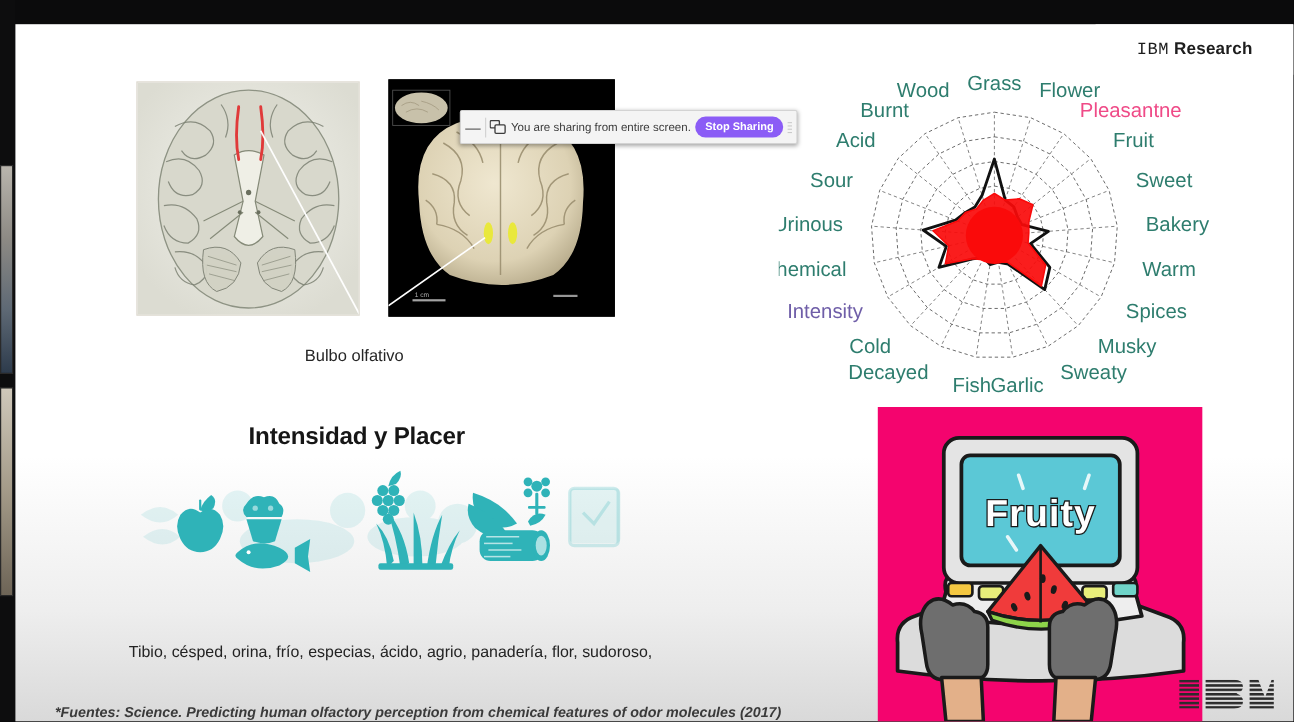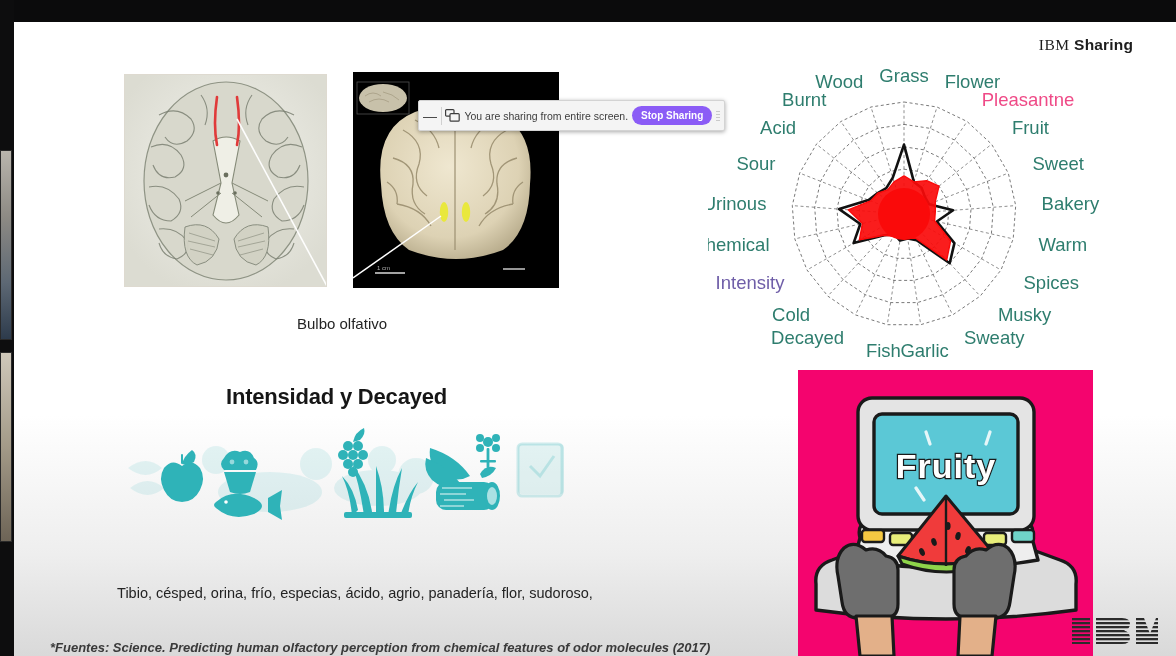--- a/index.html
+++ b/index.html
@@ -19,21 +19,21 @@
   
   .slide { position:absolute; left:14px; top:22px; width:1162px; height:634px;
     background:linear-gradient(180deg,#ffffff 0%,#ffffff 62%,#eeeeee 84%,#d9d9d9 100%);
     overflow:hidden; }
 
   
   .ibm-tab { position:absolute; right:0; top:0; width:180px; height:46px;
     background:#fff; display:flex; align-items:center; justify-content:center; z-index:30; }
   .ibm-tab-text { font-size:15.5px; color:#1d1d1d; letter-spacing:.2px; white-space:nowrap; }
   .ibm-tab-text b { font-weight:700; }
-  .ibm-tab-text .thin { font-family:Liberation Serif, serif; font-weight:400; letter-spacing:.5px; }
+  .ibm-tab-text .thin { font-family:Liberation Mono, monospace; font-weight:400; letter-spacing:.5px; }
 
   
   .brain-draw { position:absolute; left:110px; top:52px; width:203px; height:213px;
     background:#eeeeea; border:1px solid #dedad0; overflow:hidden; }
 
   
   .brain-photo { position:absolute; left:339px; top:50px; width:206px; height:216px;
     background:#000; overflow:hidden; }
 
   
@@ -46,21 +46,21 @@
   .sb-div { width:1px; height:18px; background:#d0d0d0; }
   .sb-ico { width:22px; display:flex; align-items:center; justify-content:center; }
   .sb-text { font-size:10.5px; color:#3c3c3c; flex:1; white-space:nowrap; }
   .sb-btn { background:#8b5cf6; color:#fff; font-size:10px; font-weight:700;
     padding:4px 9px; border-radius:11px; white-space:nowrap; }
   .sb-grip { width:8px; height:20px; display:flex; flex-direction:column;
     justify-content:center; gap:2px; opacity:.45; }
   .sb-grip i { display:block; height:1px; background:#999; }
 
   
-  .cap-bulbo { position:absolute; left:263px; top:293px; font-size:15px; color:#252525;margin-left:20px; }
+  .cap-bulbo { position:absolute; left:263px; top:293px; font-size:15px; color:#252525; }
   .h-intens { position:absolute; left:212px; top:362px; font-size:22px; font-weight:700;
     color:#161616; letter-spacing:-.2px; }
 
   
   .iconband { position:absolute; left:106px; top:398px; width:460px; height:110px; }
 
   
   .descr { position:absolute; left:36px; top:514px; width:610px; text-align:center;
     font-size:14.5px; line-height:1.45; color:#232323;margin-top:47px; }
 
@@ -86,21 +86,21 @@
   <div class="filmstrip">
     <div class="thumb thumb-a"></div>
     <div class="thumb thumb-b"></div>
   </div>
 
   <div class="slide">
 
     <div class="ibm-tab">
       <div class="ibm-tab-text">
         <span class="thin">IBM</span>
-        <b>Sharing</b>
+        <b>Research</b>
       </div>
     </div>
 
     <div class="brain-draw">
       <svg width="203" height="213" viewBox="0 0 203 213">
         <defs>
           <radialGradient id="bg1" cx="50%" cy="45%" r="60%">
             <stop offset="0%" stop-color="#f2f2ec"></stop>
               <stop offset="100%" stop-color="#dcdcd2"></stop>
           </radialGradient>
@@ -219,21 +219,21 @@
       <div class="sb-grip">
         <i></i>
           <i></i>
           <i></i>
           <i></i>
       </div>
     </div>
 
     <div class="cap-bulbo">Bulbo olfativo</div>
 
-    <div class="h-intens">Intensidad y Decayed</div>
+    <div class="h-intens">Intensidad y Placer</div>
 
     <div class="iconband">
       <svg width="460" height="110" viewBox="0 0 460 110">
         <g fill="#2fb3b8" opacity=".12">
           <path d="M8 48 Q26 34 42 48 Q26 62 8 48 Z"></path>
           <path d="M10 68 Q28 54 44 68 Q28 82 10 68 Z"></path>
           <ellipse cx="150" cy="72" rx="52" ry="20"></ellipse>
           <circle cx="196" cy="44" r="16"></circle>
           <ellipse cx="258" cy="68" rx="44" ry="18"></ellipse>
           <circle cx="262" cy="40" r="14"></circle>

